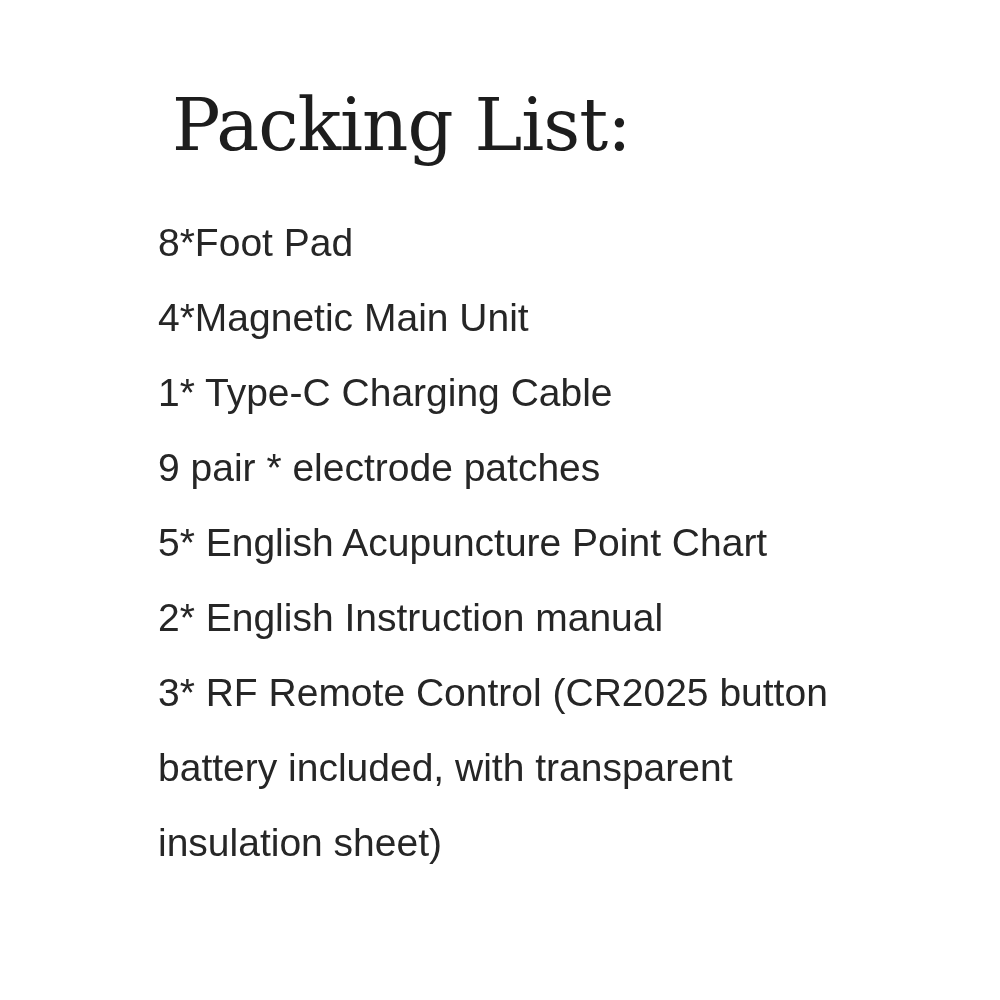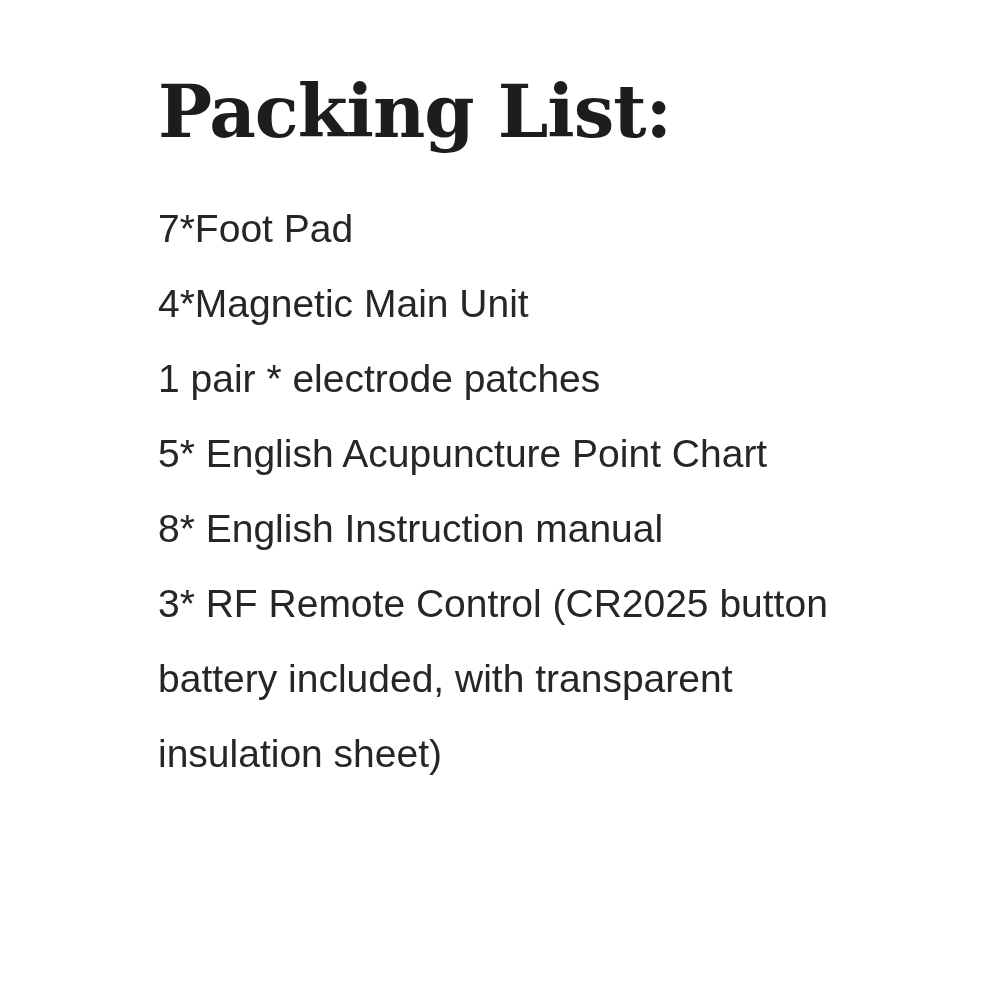--- a/index.html
+++ b/index.html
@@ -15,23 +15,23 @@
     overflow: hidden;
     font-family: "Liberation Sans", sans-serif;
   }
   .content {
     position: absolute;
     top: 72px;
     left: 158px;
     width: 742px;
   }
   .title {
-    margin: 0;
+    margin: 14px;
     font-family: "DejaVu Serif", "Liberation Serif", serif;
-    font-weight: 700;
+    font-weight: 400;
     font-size: 72px;
     line-height: 1.1;
     letter-spacing: -1px;
     color: #1d1d1d;
   }
   .items {
     list-style: none;
     margin: 40px 0 0 0;
     padding: 0;
     font-size: 39px;
@@ -45,21 +45,22 @@
     padding: 0;
   }
 </style>
 </head>
 <body>
 
 <div class="page">
   <div class="content">
     <h1 class="title">Packing List:</h1>
     <ul class="items">
-      <li>7*Foot Pad</li>
+      <li>8*Foot Pad</li>
       <li>4*Magnetic Main Unit</li>
-      <li>1 pair * electrode patches</li>
+      <li>1* Type-C Charging Cable</li>
+      <li>9 pair * electrode patches</li>
       <li>5* English Acupuncture Point Chart</li>
-      <li>8* English Instruction manual</li>
+      <li>2* English Instruction manual</li>
       <li>3* RF Remote Control (CR2025 button battery included, with transparent insulation sheet)</li>
     </ul>
   </div>
 </div>
 
 </body></html>

